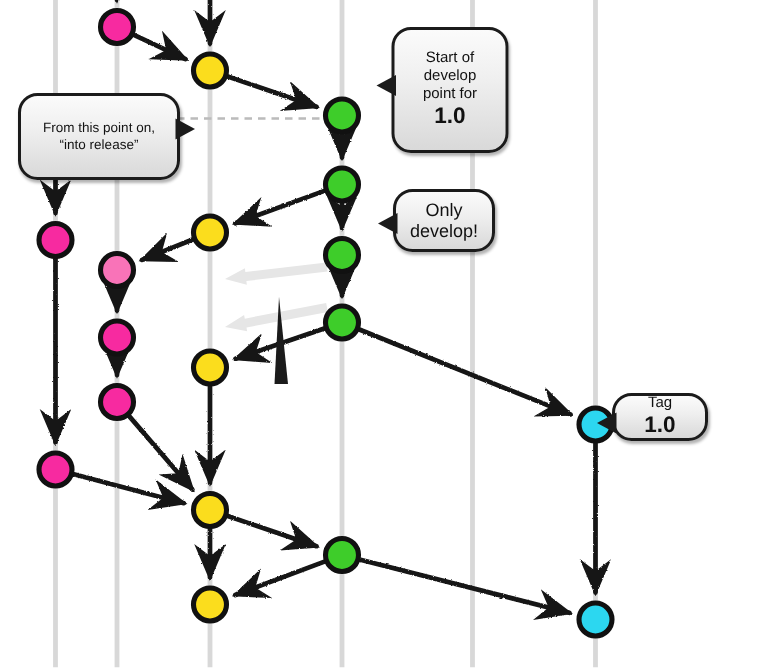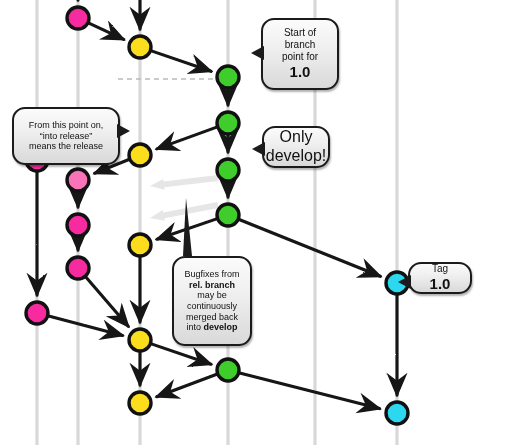--- a/index.html
+++ b/index.html
@@ -133,57 +133,46 @@
         </g>
         <g>
           <circle cx="140" cy="403" r="11" fill="#FBDD1D" stroke="#111111" stroke-width="3.4"></circle>
         </g>
         <g>
           <circle cx="397" cy="413" r="11" fill="#2CD7F0" stroke="#111111" stroke-width="3.4"></circle>
         </g>
       </g>
   </svg>
 
-  <div class="callout" id="c-next-release" style="left: 12px; top: 62px; width: 108px; height: 58px; font-size: 9px; margin-top: 45px;">
+  <div class="callout" id="c-next-release" style="left: 12px; top: 62px; width: 108px; height: 58px; font-size: 9px;">
     <div class="inner">
       <div>From this point on,</div>
       <div>“into release”</div>
-      <div>means the release</div>
     </div>
   <div class="tail" style="right: -12px; top: 28%; border-top: 7px solid transparent; border-bottom: 7px solid transparent; border-left: 13px solid rgb(27, 27, 27);"></div>
     </div>
 
-  <div class="callout" id="c-start-release" style="left: 261px; top: 18px; width: 78px; height: 72px; font-size: 10px;">
+  <div class="callout" id="c-start-release" style="left: 261px; top: 18px; width: 78px; height: 84px; font-size: 10px;">
     <div class="inner">
       <div>Start of</div>
-      <div>branch</div>
+      <div>develop</div>
       <div>point for</div>
       <div class="big">1.0</div>
     </div>
   <div class="tail" style="left: -12px; top: 38%; border-top: 7px solid transparent; border-bottom: 7px solid transparent; border-right: 13px solid rgb(27, 27, 27);"></div>
     </div>
 
-  <div class="callout" id="c-only-bugfixes" style="left: 262px; top: 126px; width: 68px; height: 42px; font-size: 16px;">
+  <div class="callout" id="c-only-bugfixes" style="left: 262px; top: 126px; width: 68px; height: 42px; font-size: 12px;">
     <div class="inner">
       <div>Only</div>
       <div>develop!</div>
     </div>
   <div class="tail" style="left: -12px; top: 38%; border-top: 7px solid transparent; border-bottom: 7px solid transparent; border-right: 13px solid rgb(27, 27, 27);"></div>
     </div>
 
-  <div class="callout" id="c-bugfixes-merge" style="left: 172px; top: 256px; width: 80px; height: 90px; font-size: 9px;">
-    <div class="inner">
-      <div>Bugfixes from</div>
-      <div class="b">rel. branch</div>
-      <div>may be</div>
-      <div>continuously</div>
-      <div>merged back</div>
-      <div>into&nbsp;<span class="b">develop</span></div>
-    </div>
-  </div>
 
   <div class="callout" id="c-tag" style="left: 408px; top: 262px; width: 64px; height: 32px; font-size: 10px;">
     <div class="inner">
       <div>Tag</div>
       <div class="big">1.0</div>
     </div>
   <div class="tail" style="left: -12px; top: 38%; border-top: 7px solid transparent; border-bottom: 7px solid transparent; border-right: 13px solid rgb(27, 27, 27);"></div>
     </div>
 
 </div>

